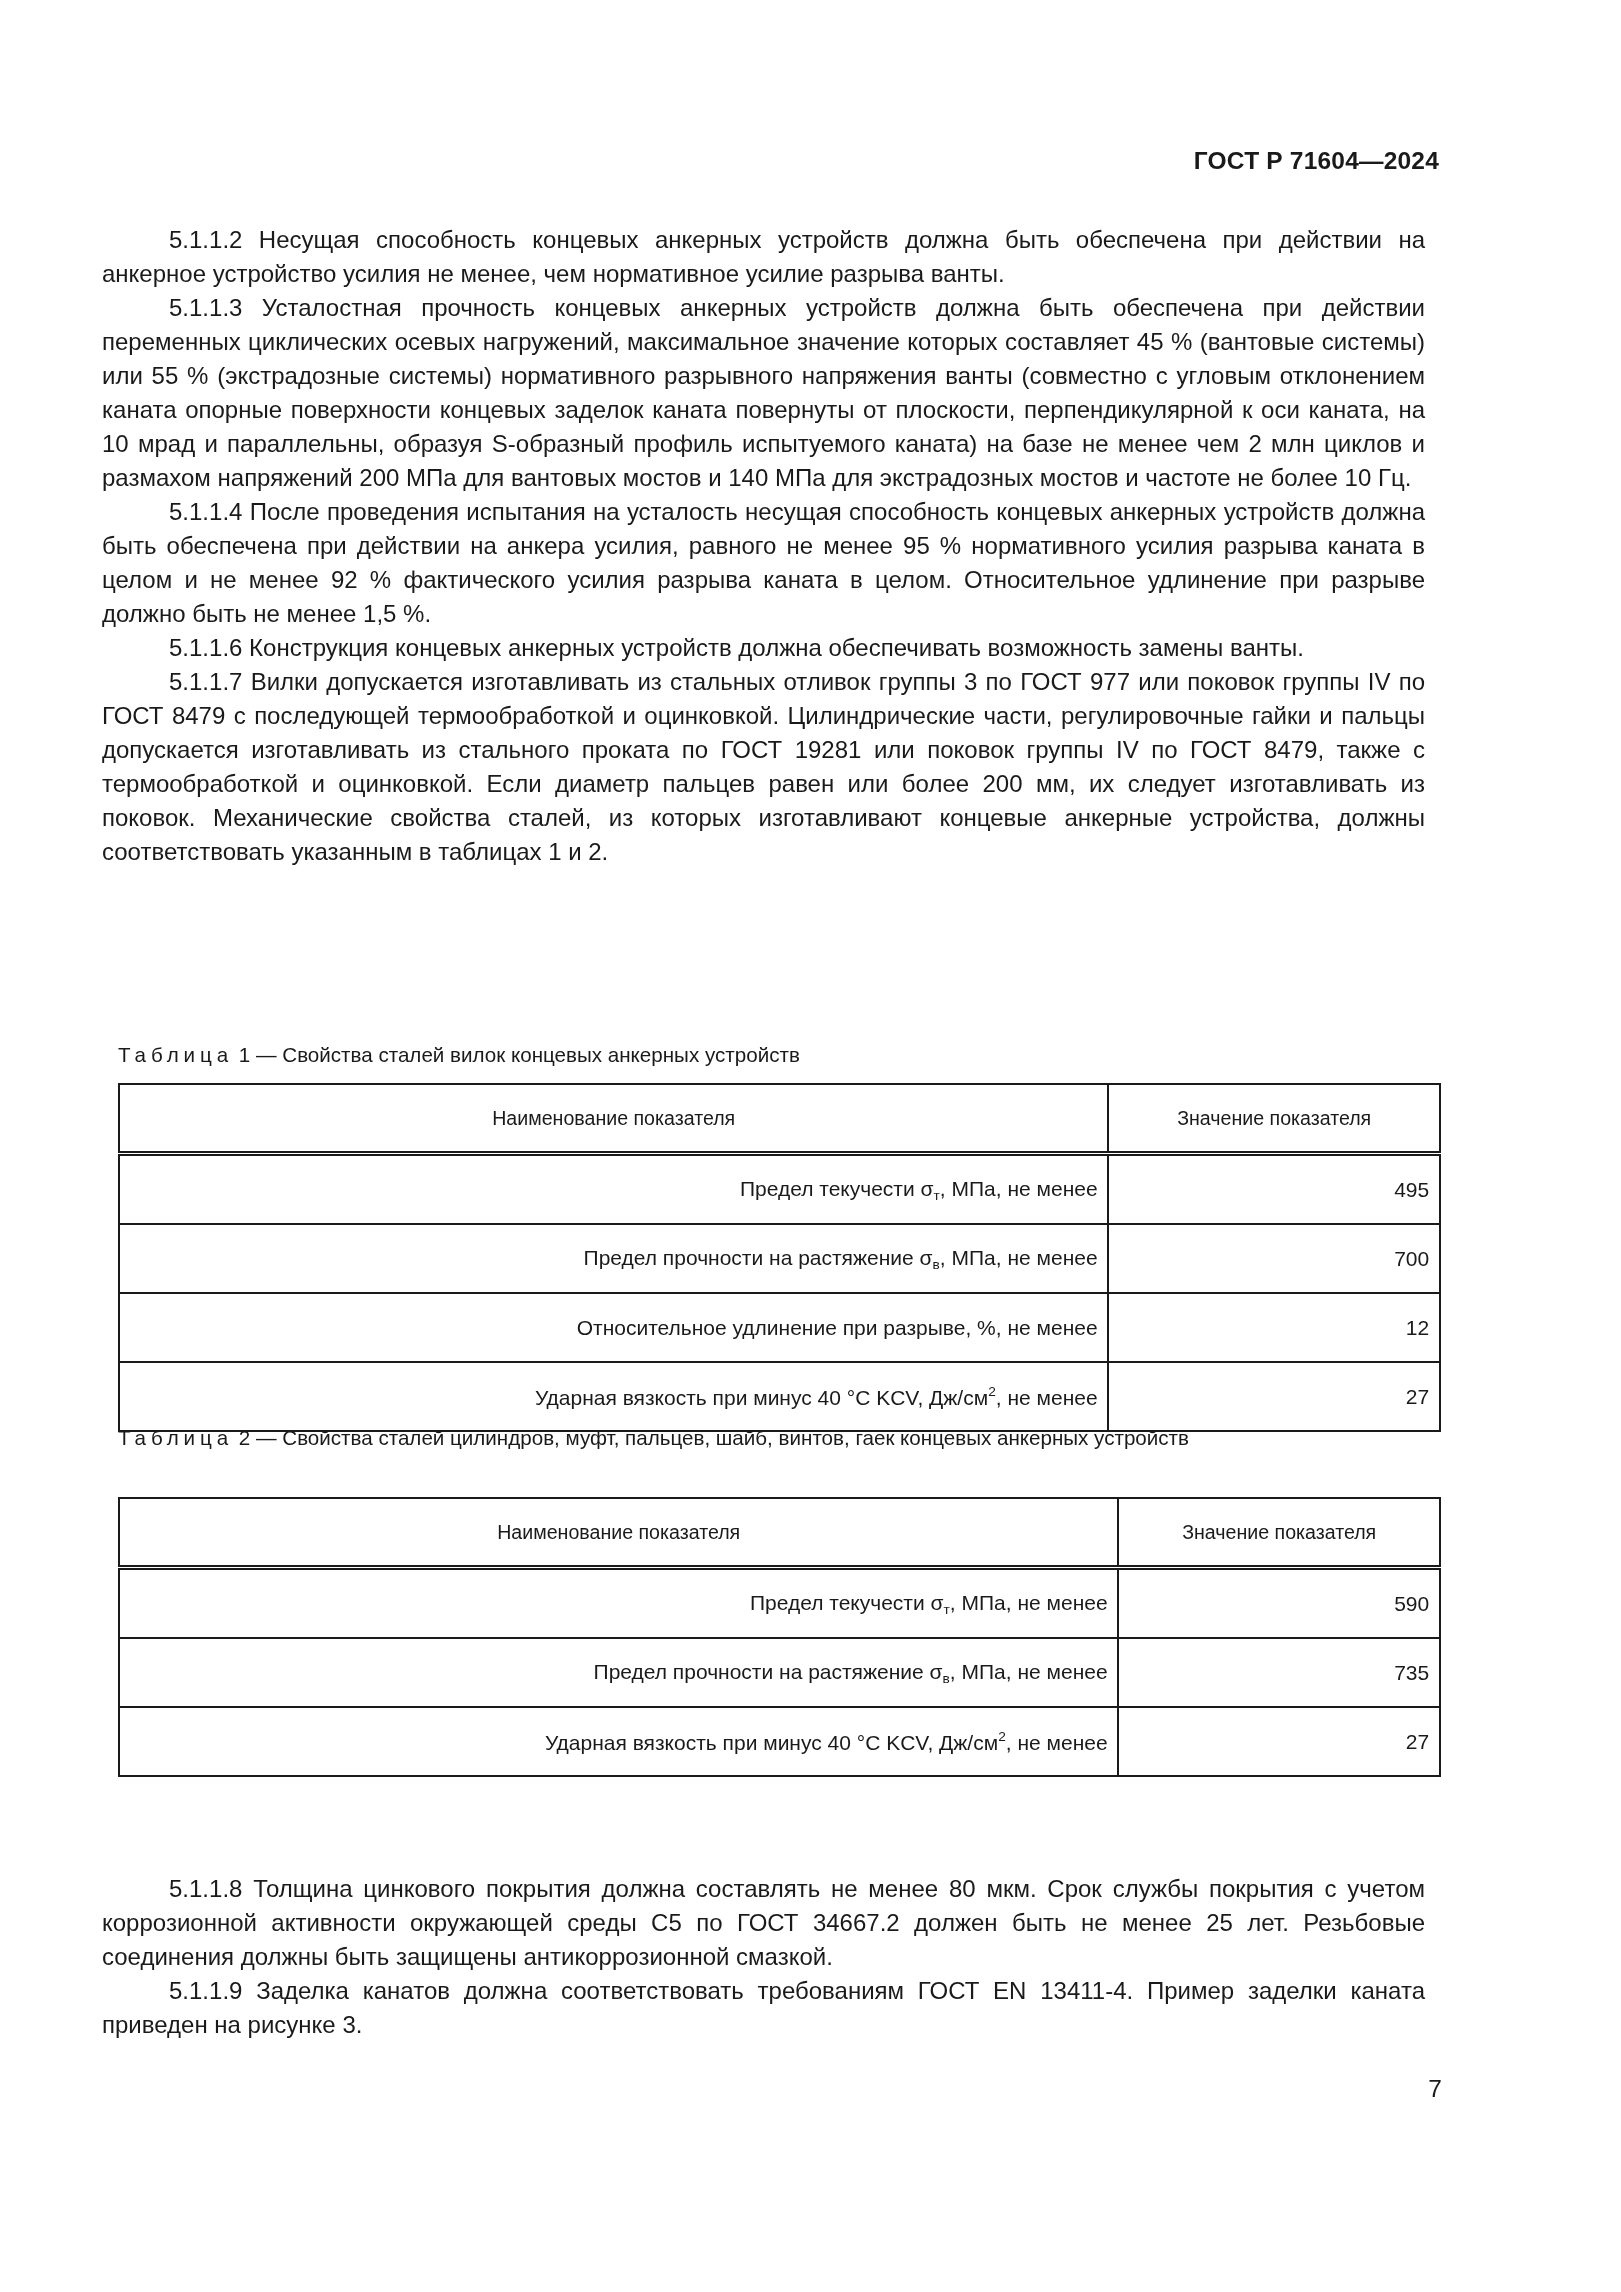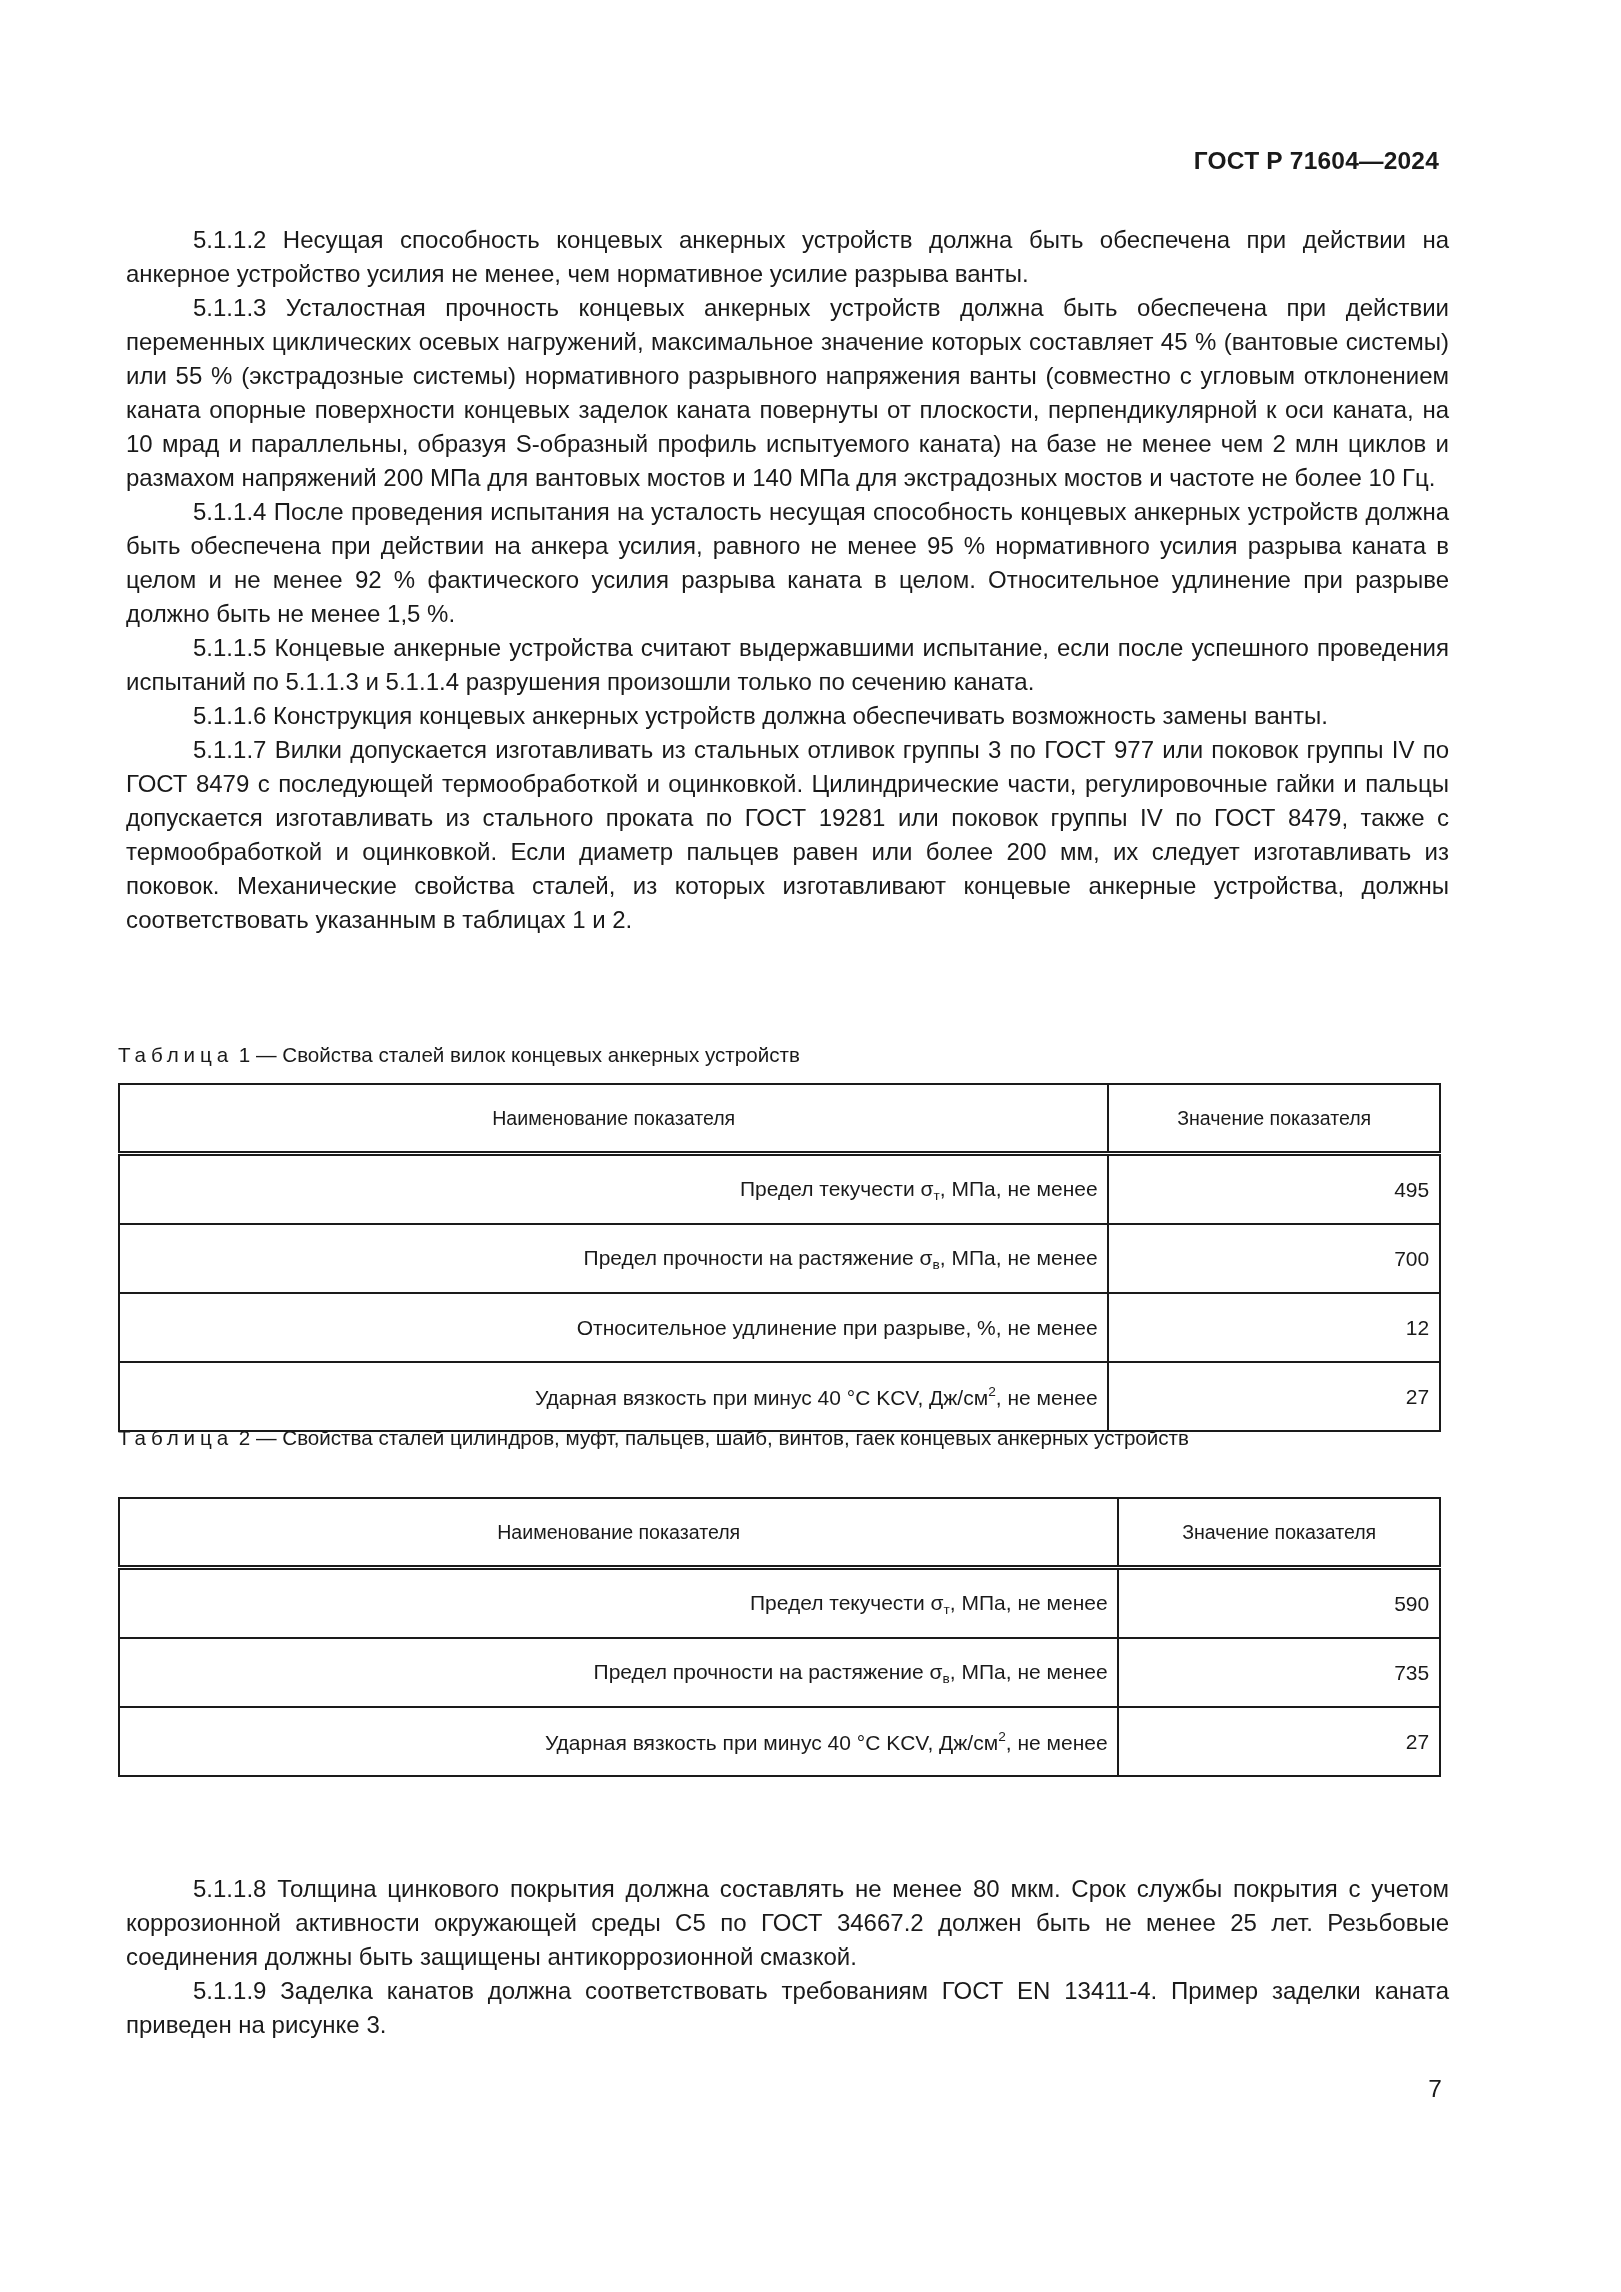--- a/index.html
+++ b/index.html
@@ -6,21 +6,21 @@
   body {
     width: 1621px; height: 2293px; position: relative; overflow: hidden;
     font-family: "Liberation Sans", "DejaVu Sans", sans-serif;
     color: #1a1a1a;
   }
   .header-code {
     position: absolute; top: 147px; right: 182px;
     font-size: 24.5px; font-weight: bold; letter-spacing: 0.2px;
   }
   .body-text {
-    position: absolute; left: 126px; width: 1323px; top: 223px;
+    position: absolute; left: 102px; width: 1323px; top: 223px;
     font-size: 24px; line-height: 34px; text-align: justify;
   }
   .body-text p { margin: 0; text-indent: 67px; text-align: justify; }
   .body-text2 { top: 1872px; }
   .table-caption {
     position: absolute; left: 118px; font-size: 20.6px; line-height: 25.5px;
   }
   .table-caption .lbl { letter-spacing: 4.9px; }
   .tbl {
     position: absolute; left: 118px; width: 1323px;
@@ -46,21 +46,20 @@
 </style>
 </head>
 <body>
 
 <div class="header-code">ГОСТ Р 71604—2024</div>
 
 <div class="body-text">
   <p>5.1.1.2 Несущая способность концевых анкерных устройств должна быть обеспечена при действии на анкерное устройство усилия не менее, чем нормативное усилие разрыва ванты.</p>
   <p>5.1.1.3 Усталостная прочность концевых анкерных устройств должна быть обеспечена при действии переменных циклических осевых нагружений, максимальное значение которых составляет 45 % (вантовые системы) или 55 % (экстрадозные системы) нормативного разрывного напряжения ванты (совместно с угловым отклонением каната опорные поверхности концевых заделок каната повернуты от плоскости, перпендикулярной к оси каната, на 10 мрад и параллельны, образуя S-образный профиль испытуемого каната) на базе не менее чем 2 млн циклов и размахом напряжений 200 МПа для вантовых мостов и 140 МПа для экстрадозных мостов и частоте не более 10 Гц.</p>
   <p>5.1.1.4 После проведения испытания на усталость несущая способность концевых анкерных устройств должна быть обеспечена при действии на анкера усилия, равного не менее 95 % нормативного усилия разрыва каната в целом и не менее 92 % фактического усилия разрыва каната в целом. Относительное удлинение при разрыве должно быть не менее 1,5 %.</p>
-  <p>5.1.1.5 Концевые анкерные устройства считают выдержавшими испытание, если после успешного проведения испытаний по 5.1.1.3 и 5.1.1.4 разрушения произошли только по сечению каната.</p>
   <p>5.1.1.6 Конструкция концевых анкерных устройств должна обеспечивать возможность замены ванты.</p>
   <p>5.1.1.7 Вилки допускается изготавливать из стальных отливок группы 3 по ГОСТ 977 или поковок группы IV по ГОСТ 8479 с последующей термообработкой и оцинковкой. Цилиндрические части, регулировочные гайки и пальцы допускается изготавливать из стального проката по ГОСТ 19281 или поковок группы IV по ГОСТ 8479, также с термообработкой и оцинковкой. Если диаметр пальцев равен или более 200 мм, их следует изготавливать из поковок. Механические свойства сталей, из которых изготавливают концевые анкерные устройства, должны соответствовать указанным в таблицах 1 и 2.</p>
 </div>
 
 <div class="table-caption" style="top:1042px;">
   <span class="lbl">Таблица</span><span> 1 — Свойства сталей вилок концевых анкерных устройств</span>
 </div>
 <table class="tbl t1">
   <tbody>
       <tr>

